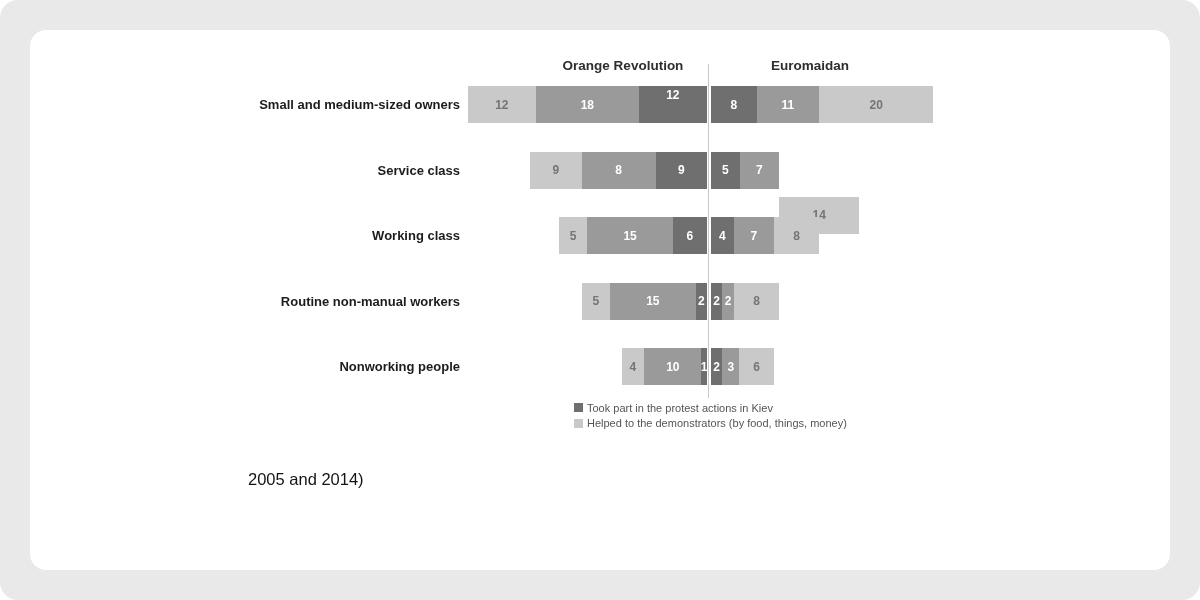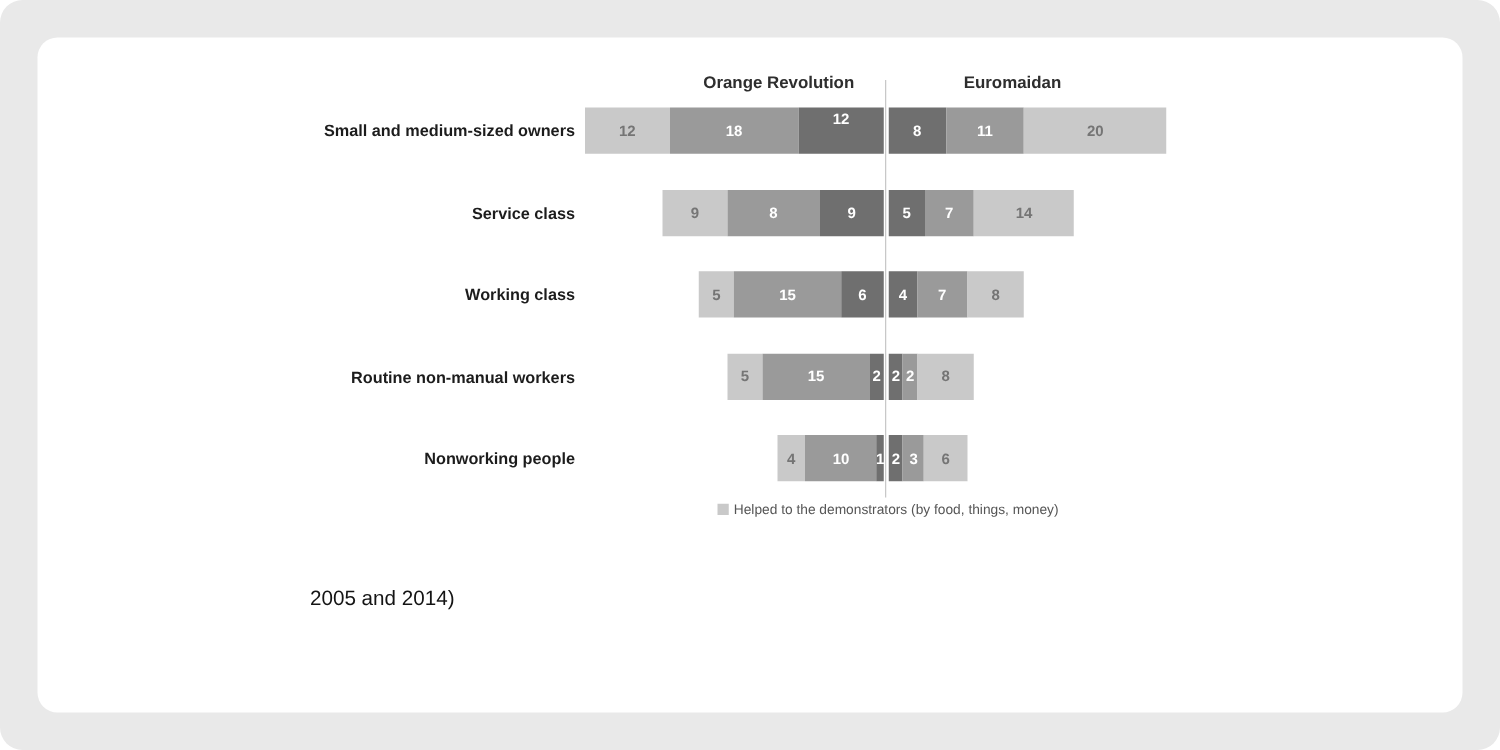--- a/index.html
+++ b/index.html
@@ -82,21 +82,21 @@
           <span class="val" style="color: rgb(255, 255, 255);">9</span>
         </div>
       </div>
       <div class="bar-group right" style="top: 151.5px; height: 37px; left: 711px;">
         <div class="seg" style="width: 28.5px; background: rgb(111, 111, 111);">
           <span class="val" style="color: rgb(255, 255, 255);">5</span>
         </div>
         <div class="seg" style="width: 39.9px; background: rgb(154, 154, 154);">
           <span class="val" style="color: rgb(255, 255, 255);">7</span>
         </div>
-        <div class="seg" style="width: 79.8px; background: rgb(201, 201, 201);">
+        <div class="seg" style="width: 79.8px; background: rgb(201, 201, 201); margin-top: 45px;">
           <span class="val" style="color: rgb(117, 117, 117);">14</span>
         </div>
       </div>
       <div class="row-label" style="top: 217px; height: 37px;">Working class</div>
       <div class="bar-group left" style="top: 217px; height: 37px; right: 493px;">
         <div class="seg" style="width: 28.5px; background: rgb(201, 201, 201);">
           <span class="val" style="color: rgb(117, 117, 117);">5</span>
         </div>
         <div class="seg" style="width: 85.5px; background: rgb(154, 154, 154);">
           <span class="val" style="color: rgb(255, 255, 255);">15</span>
@@ -159,20 +159,24 @@
           <span class="val" style="color: rgb(255, 255, 255);">3</span>
         </div>
         <div class="seg" style="width: 34.2px; background: rgb(201, 201, 201);">
           <span class="val" style="color: rgb(117, 117, 117);">6</span>
         </div>
       </div>
     </div>
 
   <div class="legend" id="legend">
       <div class="legend-item">
+        <span class="legend-swatch" style="background: rgb(111, 111, 111);"></span>
+        <span class="legend-label">Took part in the protest actions in Kiev</span>
+      </div>
+      <div class="legend-item">
         <span class="legend-swatch" style="background: rgb(201, 201, 201);"></span>
         <span class="legend-label">Helped to the demonstrators (by food, things, money)</span>
       </div>
     </div>
 
   <div class="caption" id="caption">
       <div class="cap-line"><span>2005 and 2014)</span></div>
     </div>
 </div>
 

